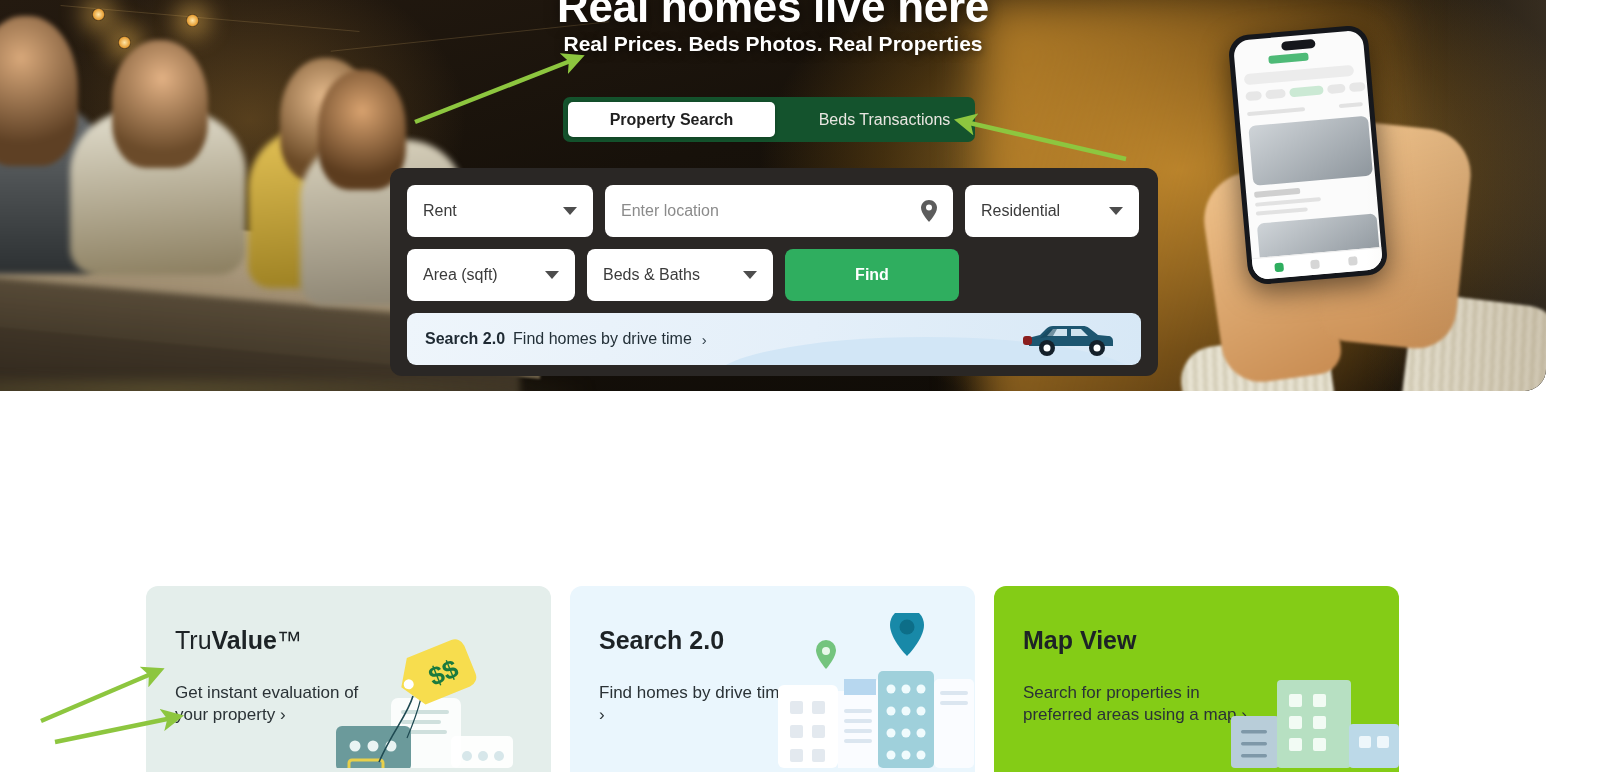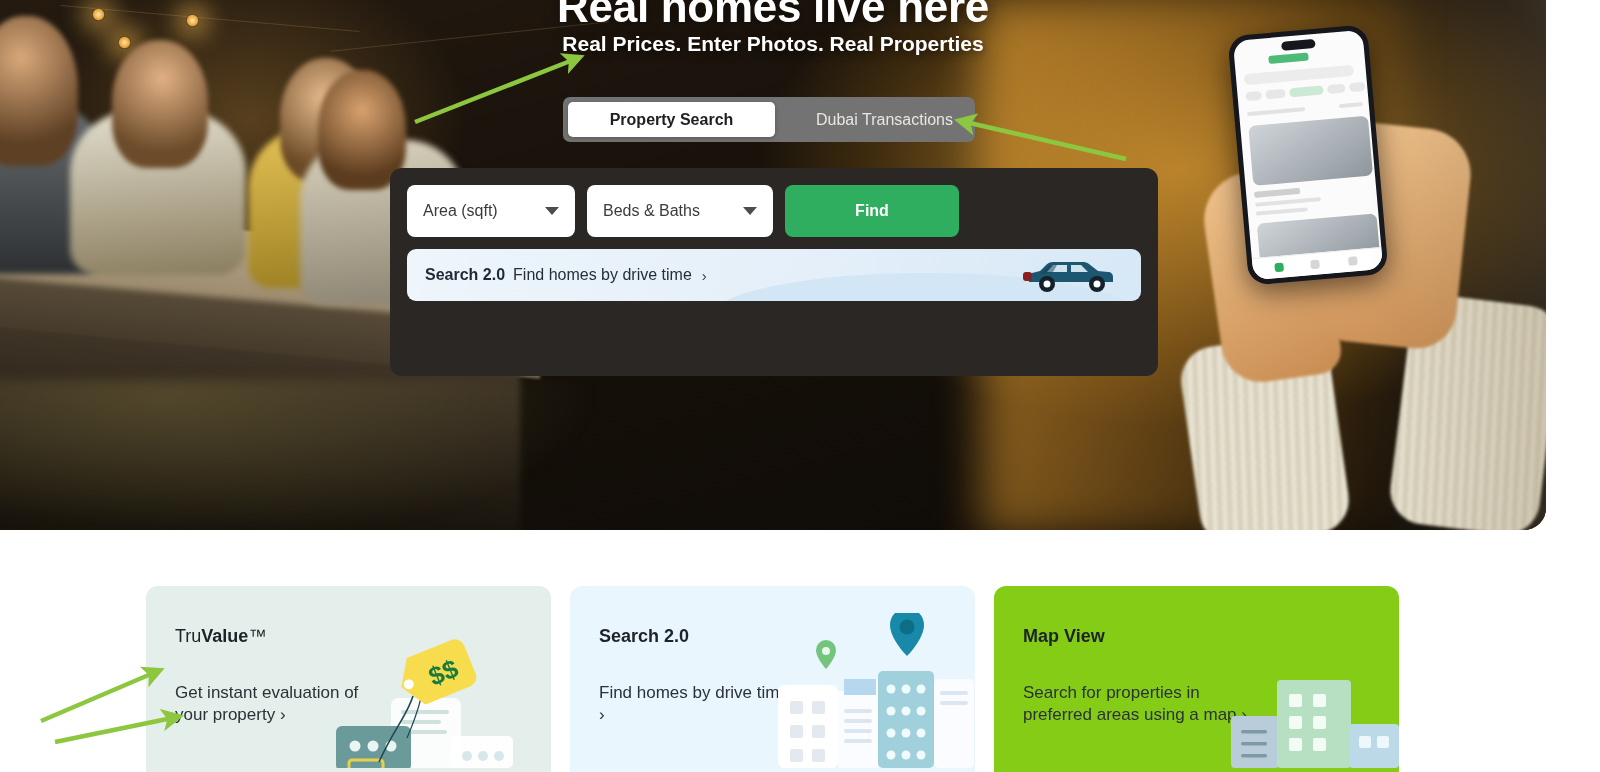--- a/index.html
+++ b/index.html
@@ -6,21 +6,21 @@
   html, body {
     width: 1600px; height: 772px;
     background: #ffffff;
     font-family: "Liberation Sans", sans-serif;
     overflow: hidden;
   }
 
   
   .hero {
     position: absolute; left: 0; top: 0;
-    width: 1546px; height: 530px;
+    width: 1546px; height: 391px;
     overflow: hidden;
     border-bottom-right-radius: 22px;
     background: #120e0a;
   }
   
   .hero-bg { position: absolute; inset: 0; }
   .bg-night {
     position: absolute; inset: 0;
     background:
       radial-gradient(ellipse 540px 330px at 1180px 170px, rgba(226,168,62,.85), rgba(150,103,25,.35) 55%, rgba(24,17,8,0) 78%),
@@ -120,21 +120,21 @@
     text-shadow: 0 2px 14px rgba(0,0,0,.55);
   }
   .hero-sub {
     position: absolute; left: 0; top: 32px; width: 1546px; text-align: center;
     color: #fff; font-size: 21px; font-weight: 700;
     text-shadow: 0 2px 10px rgba(0,0,0,.6);
   }
 
   .tabbar {
     position: absolute; left: 563px; top: 97px; width: 412px; height: 45px;
-    background: #737373; border-radius: 7px; display: flex; align-items: center;
+    background: #14532d; border-radius: 7px; display: flex; align-items: center;
     padding: 5px;
     gap: 24px;
   }
   .tab {
     height: 35px; display: flex; align-items: center; justify-content: center;
     font-size: 16px; font-weight: 700; color: #e9e6e1; border-radius: 5px; cursor: pointer;
   }
   .tab.active { background: #fff; color: #1f1f1f; width: 207px; box-shadow: 0 1px 4px rgba(0,0,0,.25); }
   .tab.idle { flex: 1; font-weight: 400; }
 
@@ -180,21 +180,21 @@
     text-shadow: 0 1px 6px rgba(0,0,0,.5);
   }
   .play-ic { width: 26px; height: 26px; }
 
   
   .cards { position: absolute; left: 146px; top: 586px; width: 1254px; height: 186px; display: flex; gap: 19px; }
   .card {
     width: 405px; height: 186px; border-radius: 12px 12px 0 0; position: relative; overflow: hidden;
     cursor: pointer;
   }
-  .card .ctitle { position: absolute; left: 29px; top: 40px; font-size: 18px; color: #1d2326; }
+  .card .ctitle { position: absolute; left: 29px; top: 40px; font-size: 25px; color: #1d2326; }
   .card .ctitle b { font-weight: 700; }
   .card .cdesc { position: absolute; left: 29px; top: 96px; width: 210px; font-size: 17px; line-height: 22px; color: #2a3236; }
   .card .cdesc .chev { color: #2a3236; font-weight: 400; }
   .card .art { position: absolute; right: 0; bottom: 0; }
 
   
   .anno { position: absolute; left: 0; top: 0; width: 1600px; height: 772px; pointer-events: none; }
 </style>
 </head>
 <body>
@@ -245,28 +245,47 @@
           <div class="ph-navdot act" style="left:22px;"></div>
           <div class="ph-navdot" style="left:58px;"></div>
           <div class="ph-navdot" style="left:96px;"></div>
         </div>
       </div>
     </div>
     <div class="bg-blurfade"></div>
   </div>
 
   <div class="hero-title">Real homes live here</div>
-  <div class="hero-sub">Real Prices. Enter Photos. Real Properties</div>
+  <div class="hero-sub">Real Prices. Beds Photos. Real Properties</div>
 
   <div class="tabbar">
     <div class="tab active">Property Search</div>
-    <div class="tab idle">Dubai Transactions</div>
+    <div class="tab idle">Beds Transactions</div>
   </div>
 
   <div class="searchpanel">
+    <div class="row">
+      <div class="field" style="width:186px">
+        <span class="lbl">Rent</span>
+        <span class="caret"></span>
+      </div>
+      <div class="field placeholder" style="width:348px">
+        <span class="lbl">Enter location</span>
+        <span class="pin-ic">
+          <svg viewBox="0 0 16 22" width="16" height="22">
+              <path d="M8 0C3.6 0 0 3.5 0 7.8 0 13.6 8 22 8 22s8-8.4 8-14.2C16 3.5 12.4 0 8 0z" fill="#5c5c5c"></path>
+              <circle cx="8" cy="7.6" r="3" fill="#fff"></circle>
+            </svg>
+        </span>
+      </div>
+      <div class="field" style="width:174px">
+        <span class="lbl">Residential</span>
+        <span class="caret"></span>
+      </div>
+    </div>
     <div class="row">
       <div class="field" style="width:168px">
         <span class="lbl">Area (sqft)</span>
         <span class="caret"></span>
       </div>
       <div class="field" style="width:186px">
         <span class="lbl">Beds &amp; Baths</span>
         <span class="caret"></span>
       </div>
       <div class="btn-find" style="width:174px">Find</div>

